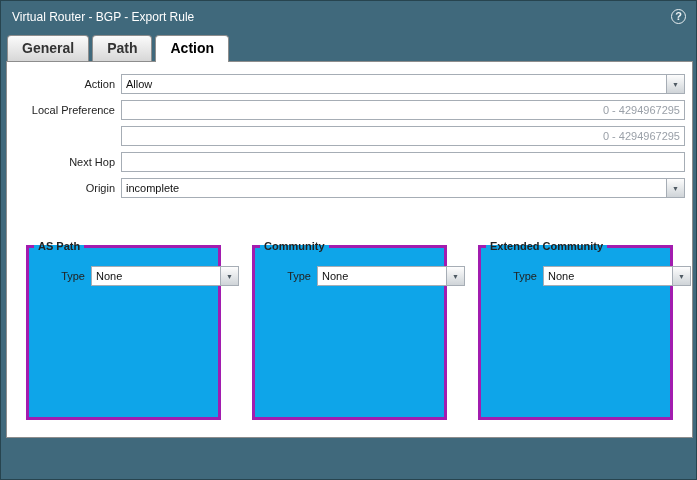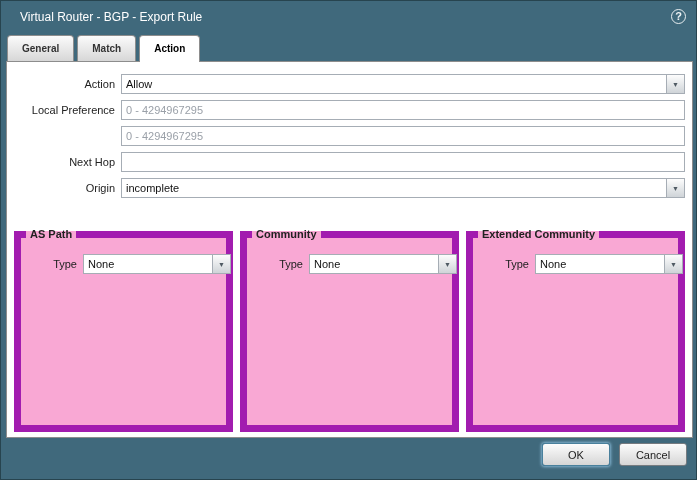--- a/index.html
+++ b/index.html
@@ -1,53 +1,53 @@
 <!DOCTYPE html>
 <html><head>
 <meta charset="utf-8">
 <style>
   * { box-sizing: border-box; }
   html, body { margin: 0; padding: 0; }
   body { width: 697px; height: 480px; font-family: "Liberation Sans", sans-serif; background: #2e4c59; }
 
   .dialog { position: relative; width: 697px; height: 480px; background: #40697c; border: 1px solid #27444f; overflow: hidden; }
 
-  .titlebar { position: absolute; top: 0; left: 8px; right: 0; height: 32px; padding-left: 46px; }
+  .titlebar { position: absolute; top: 0; left: 0; right: 0; height: 32px; padding-left: 46px; }
   .title { position: absolute; left: 11px; top: 9px; color: #ffffff; font-size: 12px; }
   .help { position: absolute; top: 8px; right: 10px; width: 15px; height: 15px; border-radius: 50%;
           border: 1px solid #e8eef0; color: #eef3f5; font-size: 11px; font-weight: bold;
           text-align: center; line-height: 13px; cursor: pointer; }
 
   .tabs { position: absolute; left: 6px; top: 34px; display: flex; gap: 3px; }
-  .tab { height: 26px; padding: 0 14px; line-height: 25px; font-size: 10px; font-weight: bold; color: #333;
+  .tab { height: 26px; padding: 0 14px; line-height: 25px; font-size: 14px; font-weight: bold; color: #333;
          background: linear-gradient(#fbfbfb, #d7d7d7); border: 1px solid #8d8d8d; border-bottom: none;
          border-radius: 4px 4px 0 0; cursor: pointer; }
   .tab.active { height: 27px; background: #ffffff; color: #000; position: relative; z-index: 2; }
 
   .content { position: absolute; left: 5px; top: 60px; width: 687px; height: 377px; background: #ffffff; border: 1px solid #8d8d8d; }
 
   .form-row { position: absolute; left: 0; right: 7px; height: 20px; }
   .row-label { position: absolute; left: 0; top: 0; width: 108px; height: 20px; line-height: 20px;
                text-align: right; font-size: 11px; color: #222; }
   .field { position: absolute; left: 114px; right: 0; top: 0; height: 28px; }
 
   input.textbox { width: 100%; height: 20px; border: 1px solid #a6adb5; padding: 9px 4px;
-                  font-size: 11px; font-family: inherit; color: #222; }
+                  font-size: 11px; font-family: inherit; color: #222; text-align: right; }
   input.textbox::placeholder { color: #9aa0a8; opacity: 1; }
 
   .combo { display: flex; height: 20px; border: 1px solid #a6adb5; background: #fff; cursor: pointer; }
   .combo-text { flex: 1; font-size: 11px; line-height: 18px; padding: 0 4px; color: #111;
                 overflow: hidden; white-space: nowrap; }
   .combo-btn { width: 18px; border-left: 1px solid #a6adb5;
                background: linear-gradient(#fdfdfd, #cfd4d8);
                display: flex; align-items: center; justify-content: center; }
   .combo-btn .arrow { font-size: 7px; color: #4f5a63; line-height: 1; }
 
   .groups { position: absolute; left: 7px; right: 7px; top: 166px; height: 204px; display: flex; gap: 7px; }
-  fieldset.group { flex: 1; border: 7px solid #a21caf; margin: 0; padding: 0; position: relative; background: #f9a8d4; }
+  fieldset.group { flex: 1; border: 3px solid #a21caf; margin: 12px; padding: 0; position: relative; background: #0ea5e9; }
   legend.group-legend { font-size: 11px; font-weight: bold; color: #222; margin-left: 5px; padding: 0 4px; }
   .type-row { position: absolute; left: 6px; top: 14px; display: flex; align-items: center; }
   .type-label { width: 56px; text-align: right; padding-right: 6px; font-size: 11px; color: #222; }
   .type-combo { width: 148px; }
 
   .footer { position: absolute; right: 9px; bottom: 13px; display: flex; gap: 9px; }
   .btn { min-width: 68px; height: 23px; font-size: 11px; font-family: inherit; color: #222;
          background: linear-gradient(#fcfcfc, #d6d6d6); border: 1px solid #767b80; border-radius: 3px; cursor: pointer; }
   .btn.ok { border-color: #49809c; box-shadow: 0 0 3px 1px rgba(140,190,220,.9); }
 </style>
@@ -56,21 +56,21 @@
 
 <div class="dialog">
 
   <div class="titlebar">
     <span class="title">Virtual Router - BGP - Export Rule</span>
     <span class="help">?</span>
   </div>
 
   <div class="tabs">
     <div class="tab">General</div>
-    <div class="tab">Match</div>
+    <div class="tab">Path</div>
     <div class="tab active">Action</div>
   </div>
 
   <div class="content">
 
     <div class="form-row" style="top:12px;">
       <span class="row-label">Action</span>
       <div class="field">
         <div class="combo">
           <span class="combo-text">Allow</span>
@@ -151,18 +151,14 @@
             <span class="combo-btn">
                 <span class="arrow">▼</span>
               </span>
           </div>
         </div>
       </fieldset>
 
     </div>
   </div>
 
-  <div class="footer">
-    <button class="btn ok">OK</button>
-    <button class="btn">Cancel</button>
-  </div>
 
 </div>
 
 </body></html>

